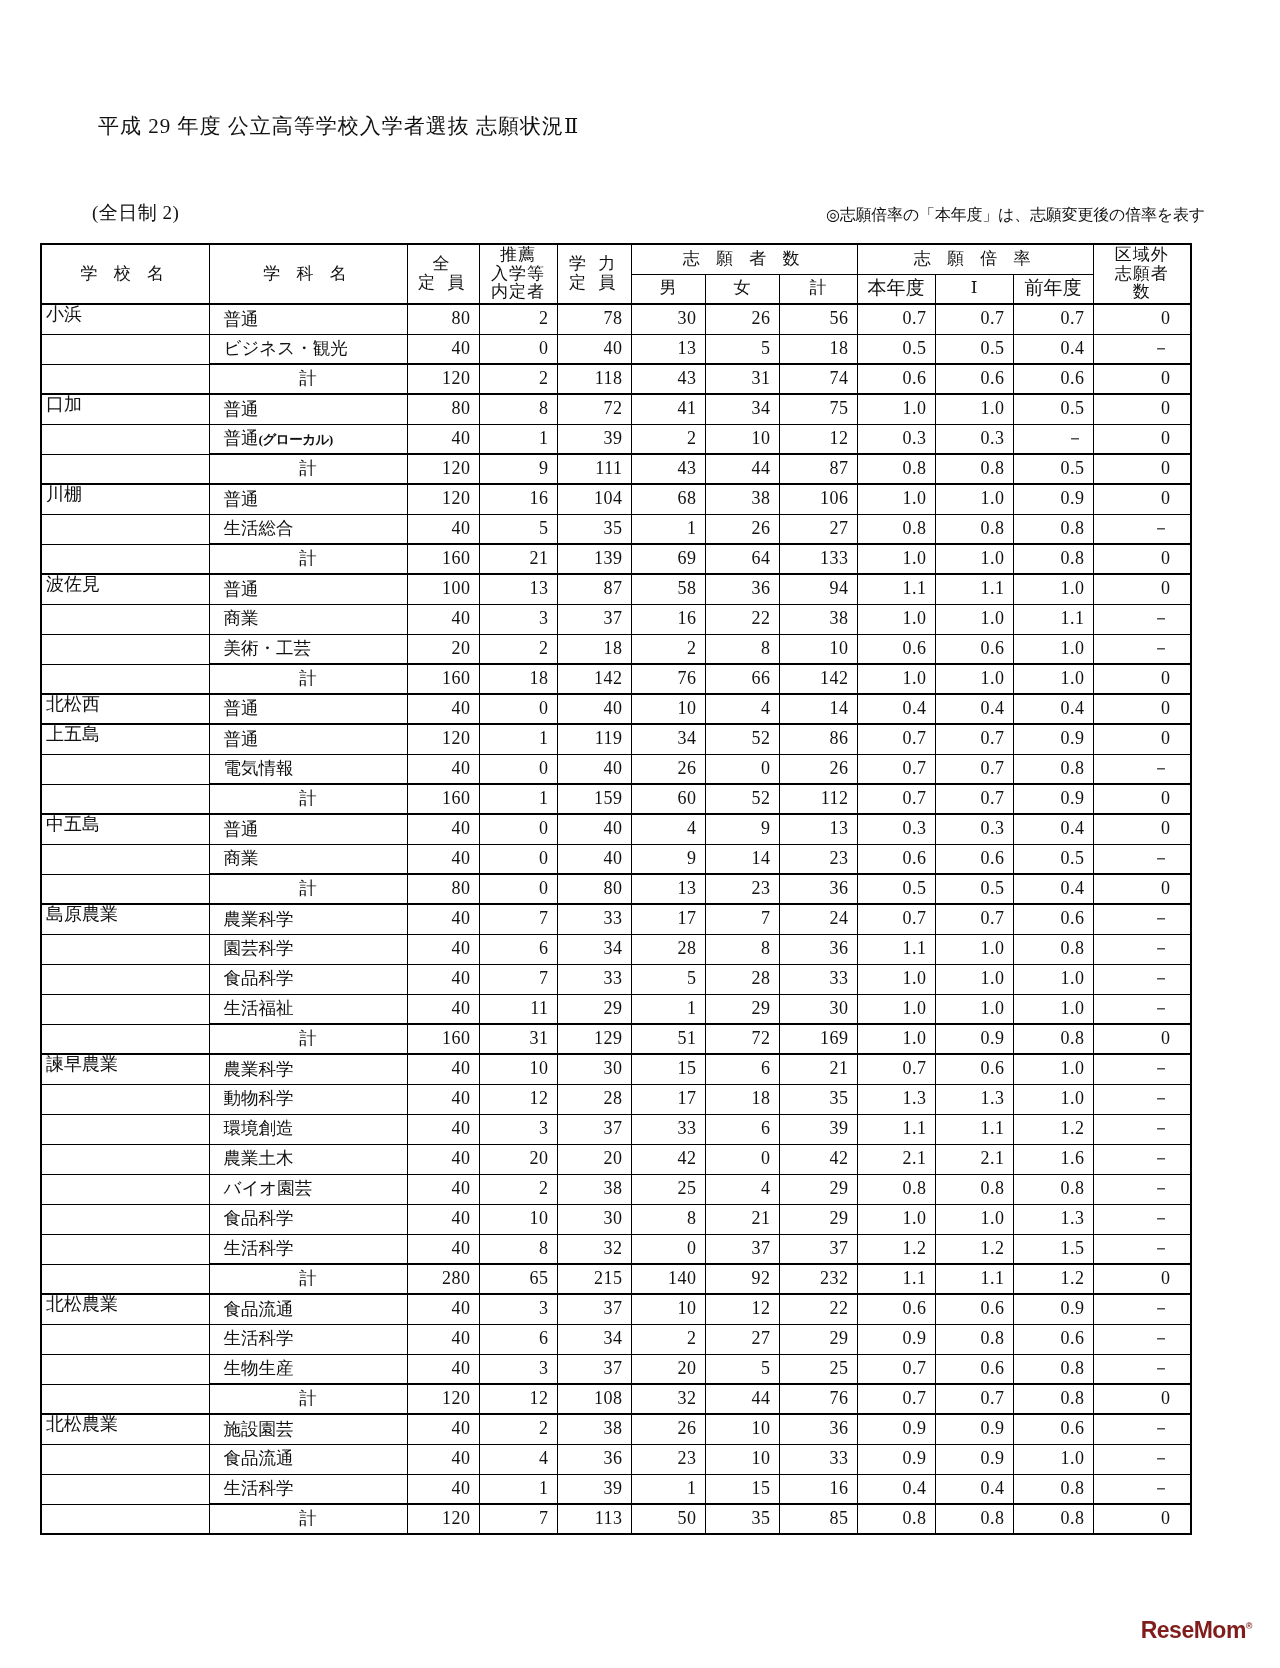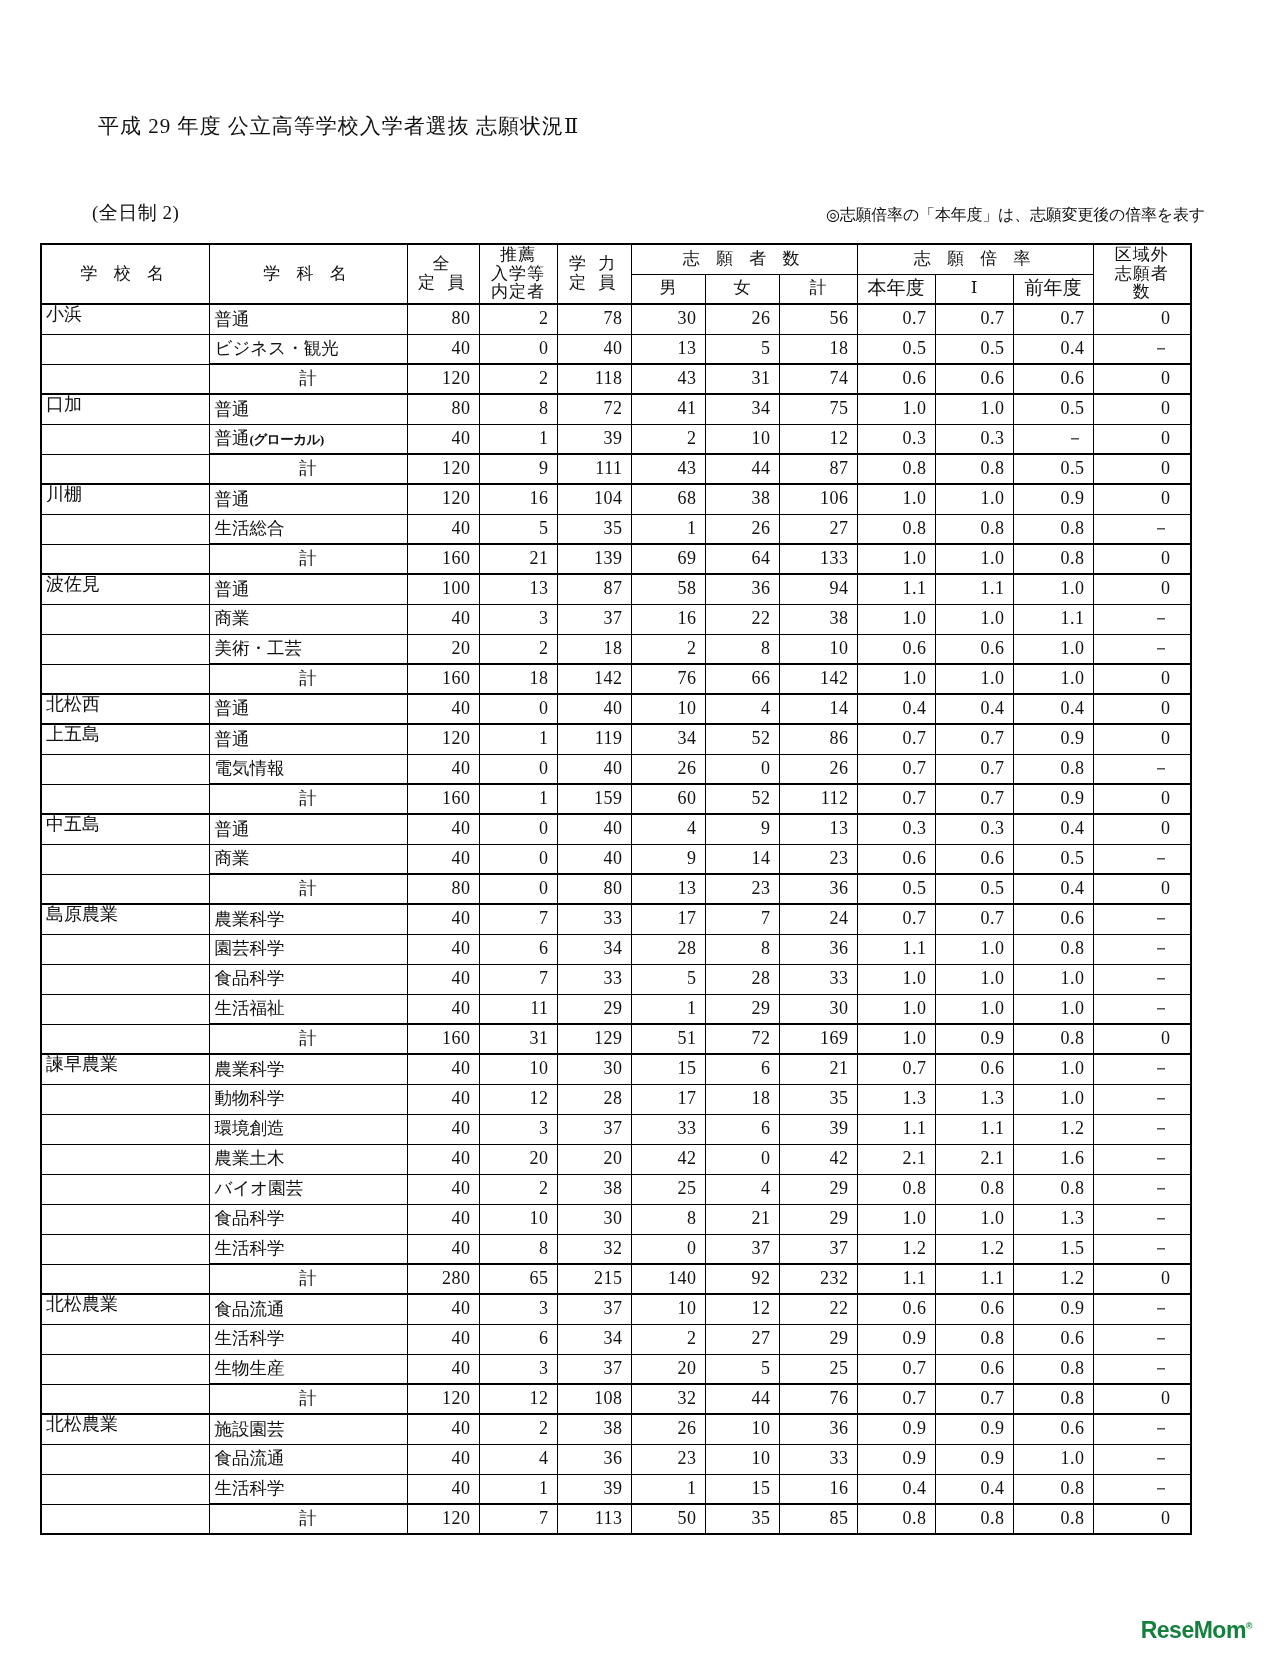--- a/index.html
+++ b/index.html
@@ -102,21 +102,21 @@
   tbody td.school {
     text-align: left;
     padding-left: 4px;
     font-size: 18px;
     vertical-align: top;
     padding-top: 0;
     letter-spacing: 0px;
   }
   tbody td.dept {
     text-align: left;
-    padding-left: 5px;
+    padding-left: 14px;
     font-size: 17.5px;
     letter-spacing: 0px;
   }
   tbody td.dept.paren { font-size: 17.5px; }
   tbody td.dept.paren .pr { font-size: 13.5px; letter-spacing: -0.5px; font-weight: bold; }
   tbody td.dept.total {
     text-align: center;
     padding-left: 0;
     letter-spacing: 0;
   }
@@ -137,21 +137,21 @@
   tr.total-row > td { border-top: 2.5px solid #000; }
   tr.total-row > td.school { border-top: 1px solid #000; }
   tr.group-start > td.school { border-top: 2.5px solid #000; }
 
   .watermark {
     position: absolute;
     right: 28px; bottom: 24px;
     font-family: "Liberation Sans", sans-serif;
     font-size: 23px;
     font-weight: bold;
-    color: #15803d;
+    color: #7f1d1d;
     letter-spacing: -0.5px;
   }
   .watermark sup { font-size: 9px; vertical-align: super; }
 </style>
 </head>
 <body>
 
 <div class="page">
 
   <div class="doc-title">平成 29 年度 公立高等学校入学者選抜 志願状況Ⅱ</div>

